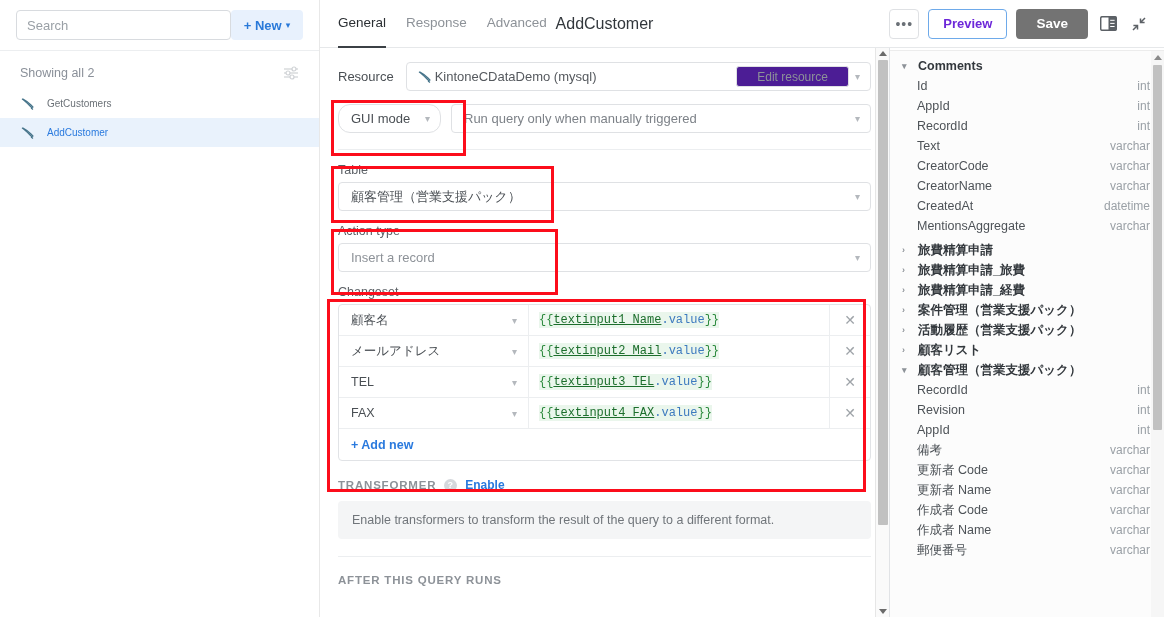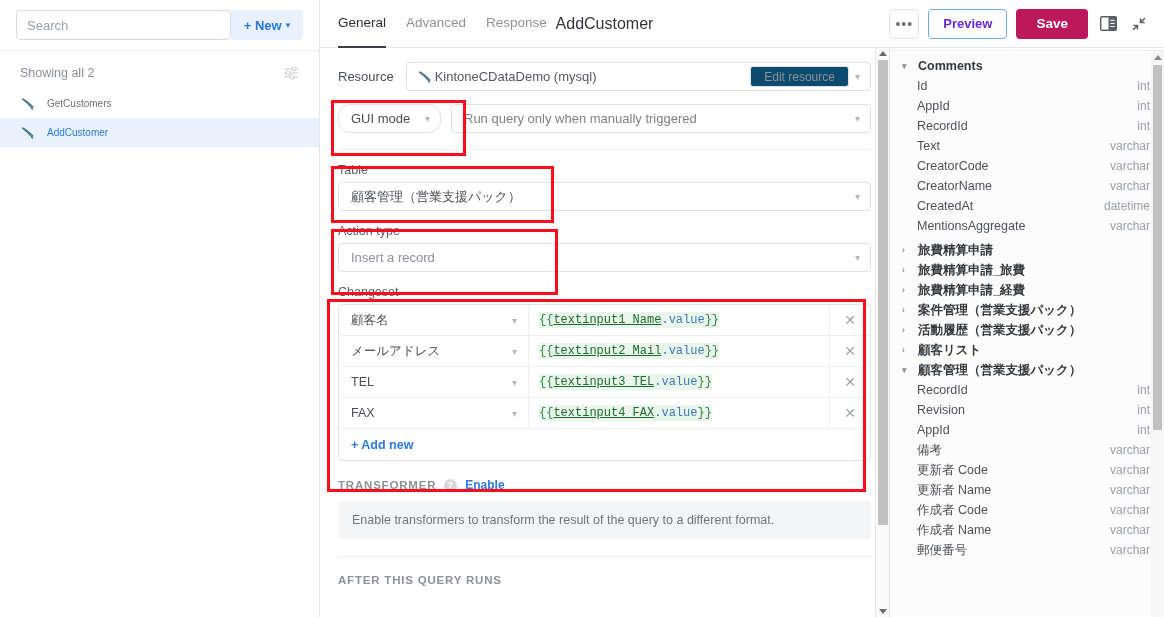--- a/index.html
+++ b/index.html
@@ -102,23 +102,23 @@
   .res-select {
     flex: 1; height: 29px;
     border: 1px solid #dfe1e4; border-radius: 4px;
     display: flex; align-items: center;
     padding: 0 6px 0 10px; gap: 2px;
     background: #fff; cursor: pointer;
   }
   .res-name { flex: 1; color: #55595e; font-size: 13px; }
   .edit-res {
     border: 1px solid #dfe1e4; border-radius: 3px;
-    height: 21px; padding: 0 13px;
+    height: 21px; padding: 0 20px;
     display: flex; align-items: center;
-    font-size: 12px; color: #8d9298; background: #0c4a6e; cursor: pointer;
+    font-size: 12px; color: #8d9298; background: #4c1d95; cursor: pointer;
   }
   .chev { color: #b4b8bd; font-size: 10px; padding: 0 4px; }
 
   .mode-row { display: flex; gap: 10px; margin-top: 13px; }
   .gui-select {
     width: 103px; height: 29px;
     border: 1px solid #dfe1e4; border-radius: 12px;
     display: flex; align-items: center; justify-content: space-between;
     padding: 0 6px 0 12px; font-size: 13px; color: #4a4f54;
     background: #fff; cursor: pointer;
@@ -283,21 +283,21 @@
   }
   .preview-btn {
     height: 30px; padding: 0 14px;
     border: 1px solid #6eaaea; border-radius: 4px;
     color: #6d28d9; background: #fff; font-size: 13px; font-weight: bold;
     display: flex; align-items: center; cursor: pointer;
     font-family: "Liberation Sans", sans-serif;
   }
   .save-btn {
     height: 30px; padding: 0 20px;
-    background: #be185d; border: none; border-radius: 4px;
+    background: #737373; border: none; border-radius: 4px;
     color: #fff; font-size: 13.5px; font-weight: bold;
     display: flex; align-items: center; cursor: pointer;
     font-family: "Liberation Sans", sans-serif;
   }
   .icon-btn { width: 22px; height: 22px; display: flex; align-items: center; justify-content: center; cursor: pointer; }
 
   
   .redbox {
     position: absolute;
     border: 3px solid #fc0d1b;
@@ -354,22 +354,22 @@
         </svg>
       </span>
       <span class="qname">AddCustomer</span>
     </div>
   </div>
 
   <div class="mid-panel">
     <div class="mid-header">
       <div class="tabs">
         <div class="tab active">General</div>
+        <div class="tab">Response</div>
         <div class="tab">Advanced</div>
-        <div class="tab">Response</div>
       </div>
       <div class="doc-title">AddCustomer</div>
     </div>
 
     <div class="mid-body">
 
       <div class="resource-row">
         <span class="resource-label">Resource</span>
         <div class="res-select">
           <span class="mysql-ico">

